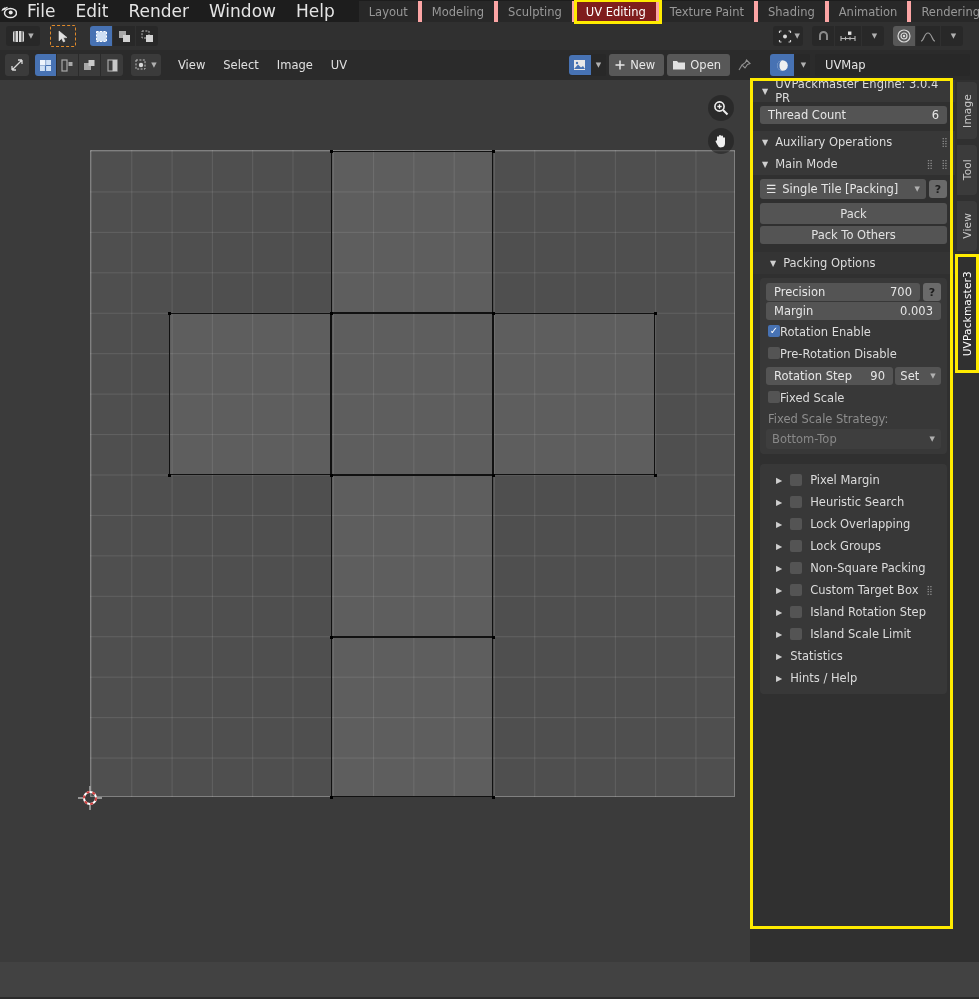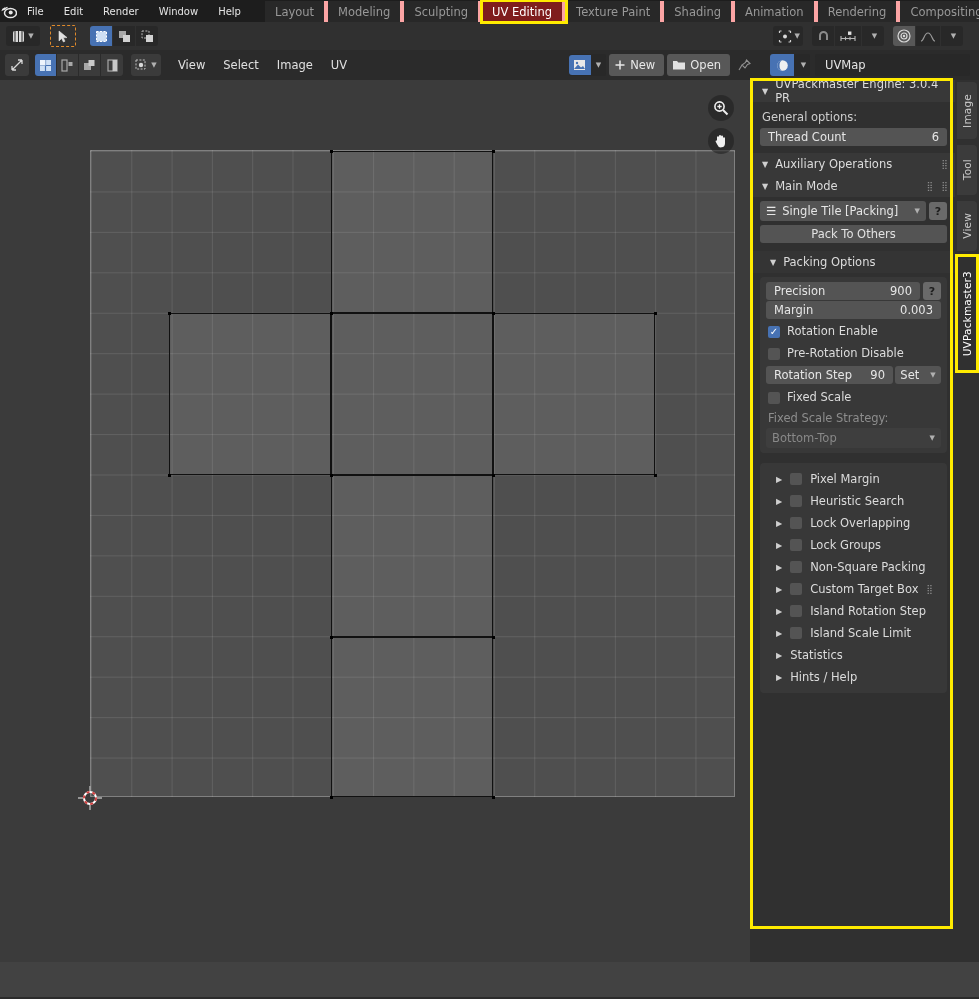--- a/index.html
+++ b/index.html
@@ -14,21 +14,21 @@
 
   
   .topbar {
     position: absolute; left: 0; top: 0; width: 979px; height: 22px;
     background: #1d1d1d; display: flex; align-items: center;
   }
   .blender-logo {
     width: 30px; height: 22px; display: flex; align-items: center; justify-content: center;
   }
   .menu-item {
-    font-size: 10px; color: #e4e4e4; padding: 0 10px; height: 22px;
+    font-size: 17px; color: #e4e4e4; padding: 0 10px; height: 22px;
     display: flex; align-items: center; cursor: default; white-space: nowrap;
   }
   .ws-tabs { display: flex; align-items: flex-end; height: 22px; margin-left: 14px; }
   .ws-tab {
     font-size: 11.5px; color: #989898; padding: 0 10px; height: 21px;
     display: flex; align-items: center; background: #282828;
     border-right: 4px solid #fca5a5; white-space: nowrap;
   }
   .ws-tab.active { background: #303030; color: #ffffff; position: relative; }
   .ws-tab.hl {
@@ -147,21 +147,21 @@
   .sub-box { background:#383838; border-radius:4px; padding:5px 6px; margin-bottom:4px; }
   .dropdown {
     height:20px; background:#545454; border-radius:3px; display:flex; align-items:center;
     padding: 0 6px; color:#e6e6e6; font-size:11.5px; gap:6px; flex:1;
   }
   .dropdown.dim { background:#3e3e3e; color:#888; }
   .helpbtn {
     width:18px;height:18px;background:#6a6a6a;border-radius:3px;display:flex;align-items:center;
     justify-content:center;color:#1d1d1d;font-size:11px;font-weight:bold;
   }
-  .cbrow { display:flex; align-items:flex-end; gap:7px; padding:4px 2px; color:#dcdcdc; font-size:11.5px; }
+  .cbrow { display:flex; align-items:flex-start; padding:4px 2px; color:#dcdcdc; font-size:11.5px; }
   .cb { width:12px; height:12px; border-radius:2px; background:#545454; flex:none; }
   .cb.on { background:#4772b3; display:flex; align-items:center; justify-content:center; }
   .cb.on::after { content:"✓"; color:#fff; font-size:10px; line-height:1; }
   .exp-row {
     display:flex; align-items:center; gap:8px; padding:4px 2px 4px 26px;
     color:#dcdcdc; font-size:11.5px;
   }
   .dots { color:#8a8a8a; font-size:9px; letter-spacing:1px; }
 
   
@@ -445,21 +445,20 @@
       </svg>
     </div>
   </div>
 
   <div class="npanel" id="npanel">
       <div class="sec-head">
         <span class="tri">▼</span>
         <span>UVPackmaster Engine: 3.0.4 PR</span>
       </div>
       <div class="panel-box">
-        <div class="lbl-plain">General options:</div>
         <div class="field">
           <span>Thread Count</span>
           <span>6</span>
         </div>
       </div>
       <div class="sec-head">
         <span class="tri">▼</span>
         <span>Auxiliary Operations</span>
         <div style="flex: 1 1 0%;"></div>
         <span class="dots">⣿</span>
@@ -474,32 +473,33 @@
       <div class="panel-box">
         <div style="display: flex; gap: 3px; align-items: center; margin-bottom: 4px;">
           <div class="dropdown">
             <span>☰</span>
             <span>Single Tile [Packing]</span>
             <div style="flex: 1 1 0%;"></div>
             <span class="chev">▼</span>
           </div>
           <div class="helpbtn">?</div>
         </div>
+        <div class="btnrow big">Pack</div>
         <div class="btnrow">Pack To Others</div>
       </div>
       <div class="sec-head" style="padding-left: 18px; background: rgb(52, 52, 52);">
         <span class="tri">▼</span>
         <span>Packing Options</span>
       </div>
       <div class="panel-box">
         <div class="sub-box">
           <div style="display: flex; gap: 3px; align-items: center;">
             <div class="field" style="flex: 1 1 0%; margin-bottom: 0px;">
               <span>Precision</span>
-              <span>900</span>
+              <span>700</span>
             </div>
             <div class="helpbtn">?</div>
           </div>
           <div class="field" style="margin-top: 1px;">
             <span>Margin</span>
             <span>0.003</span>
           </div>
           <div class="cbrow">
             <span class="cb on"></span>
             <span>Rotation Enable</span>

